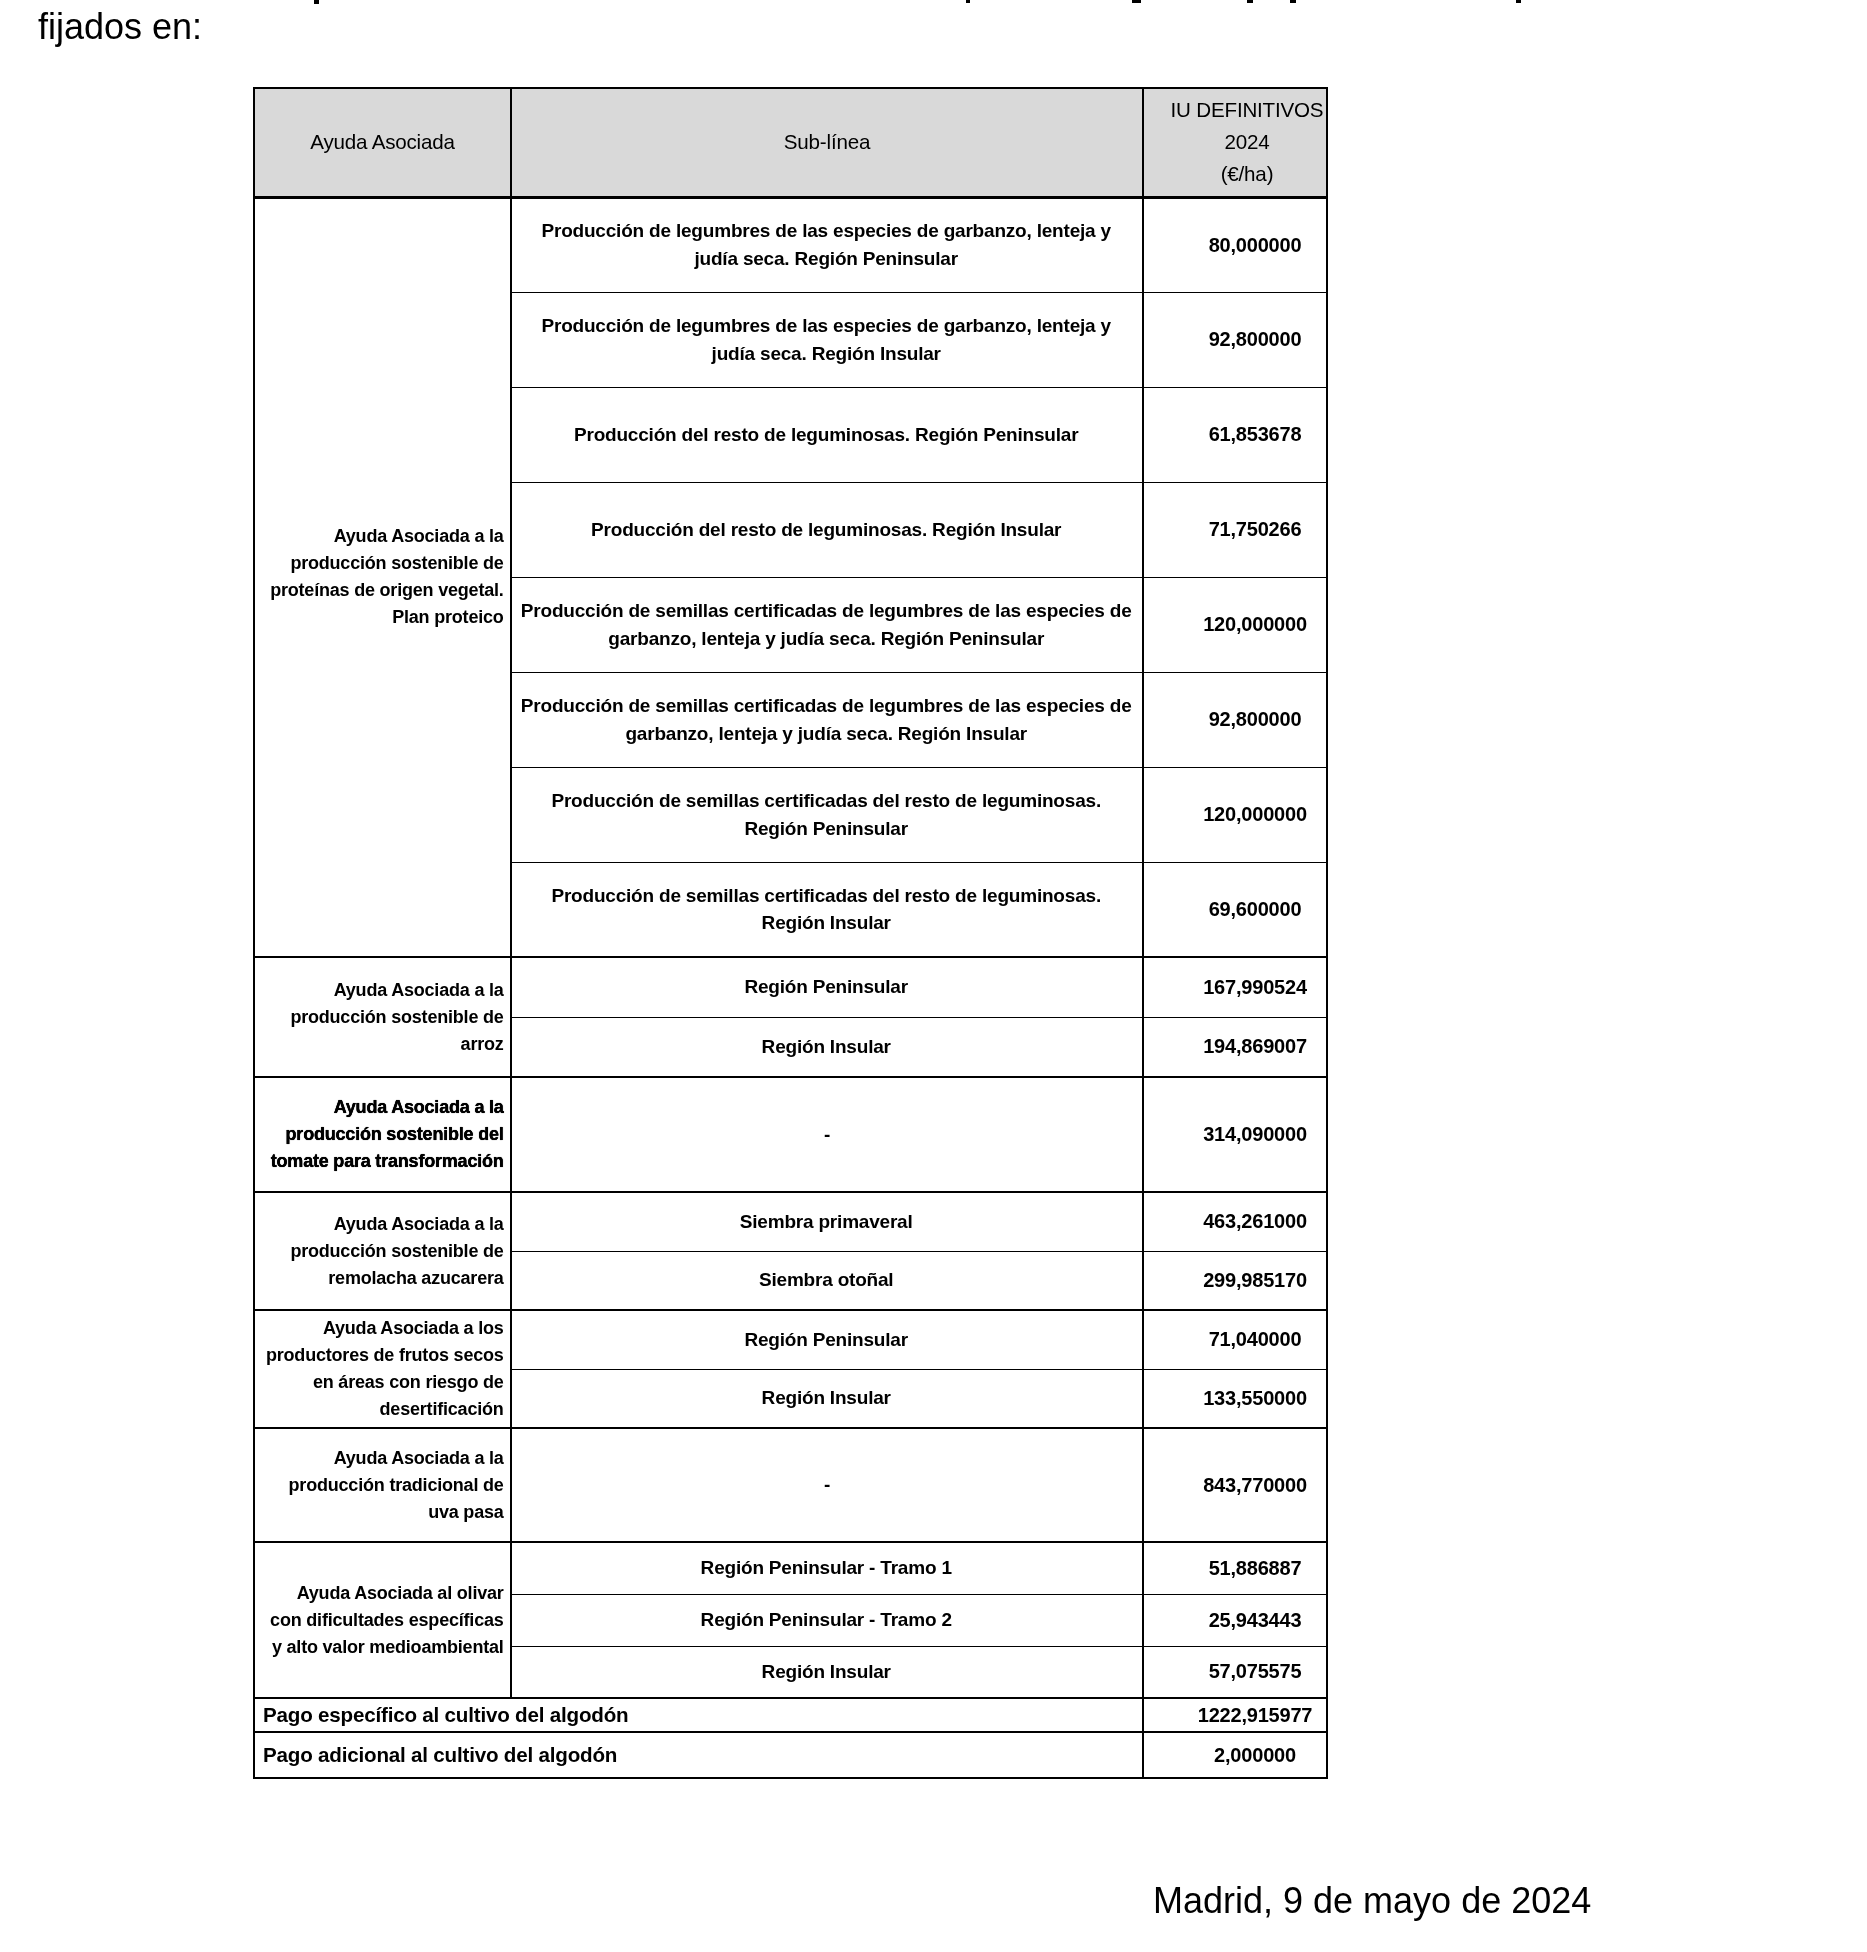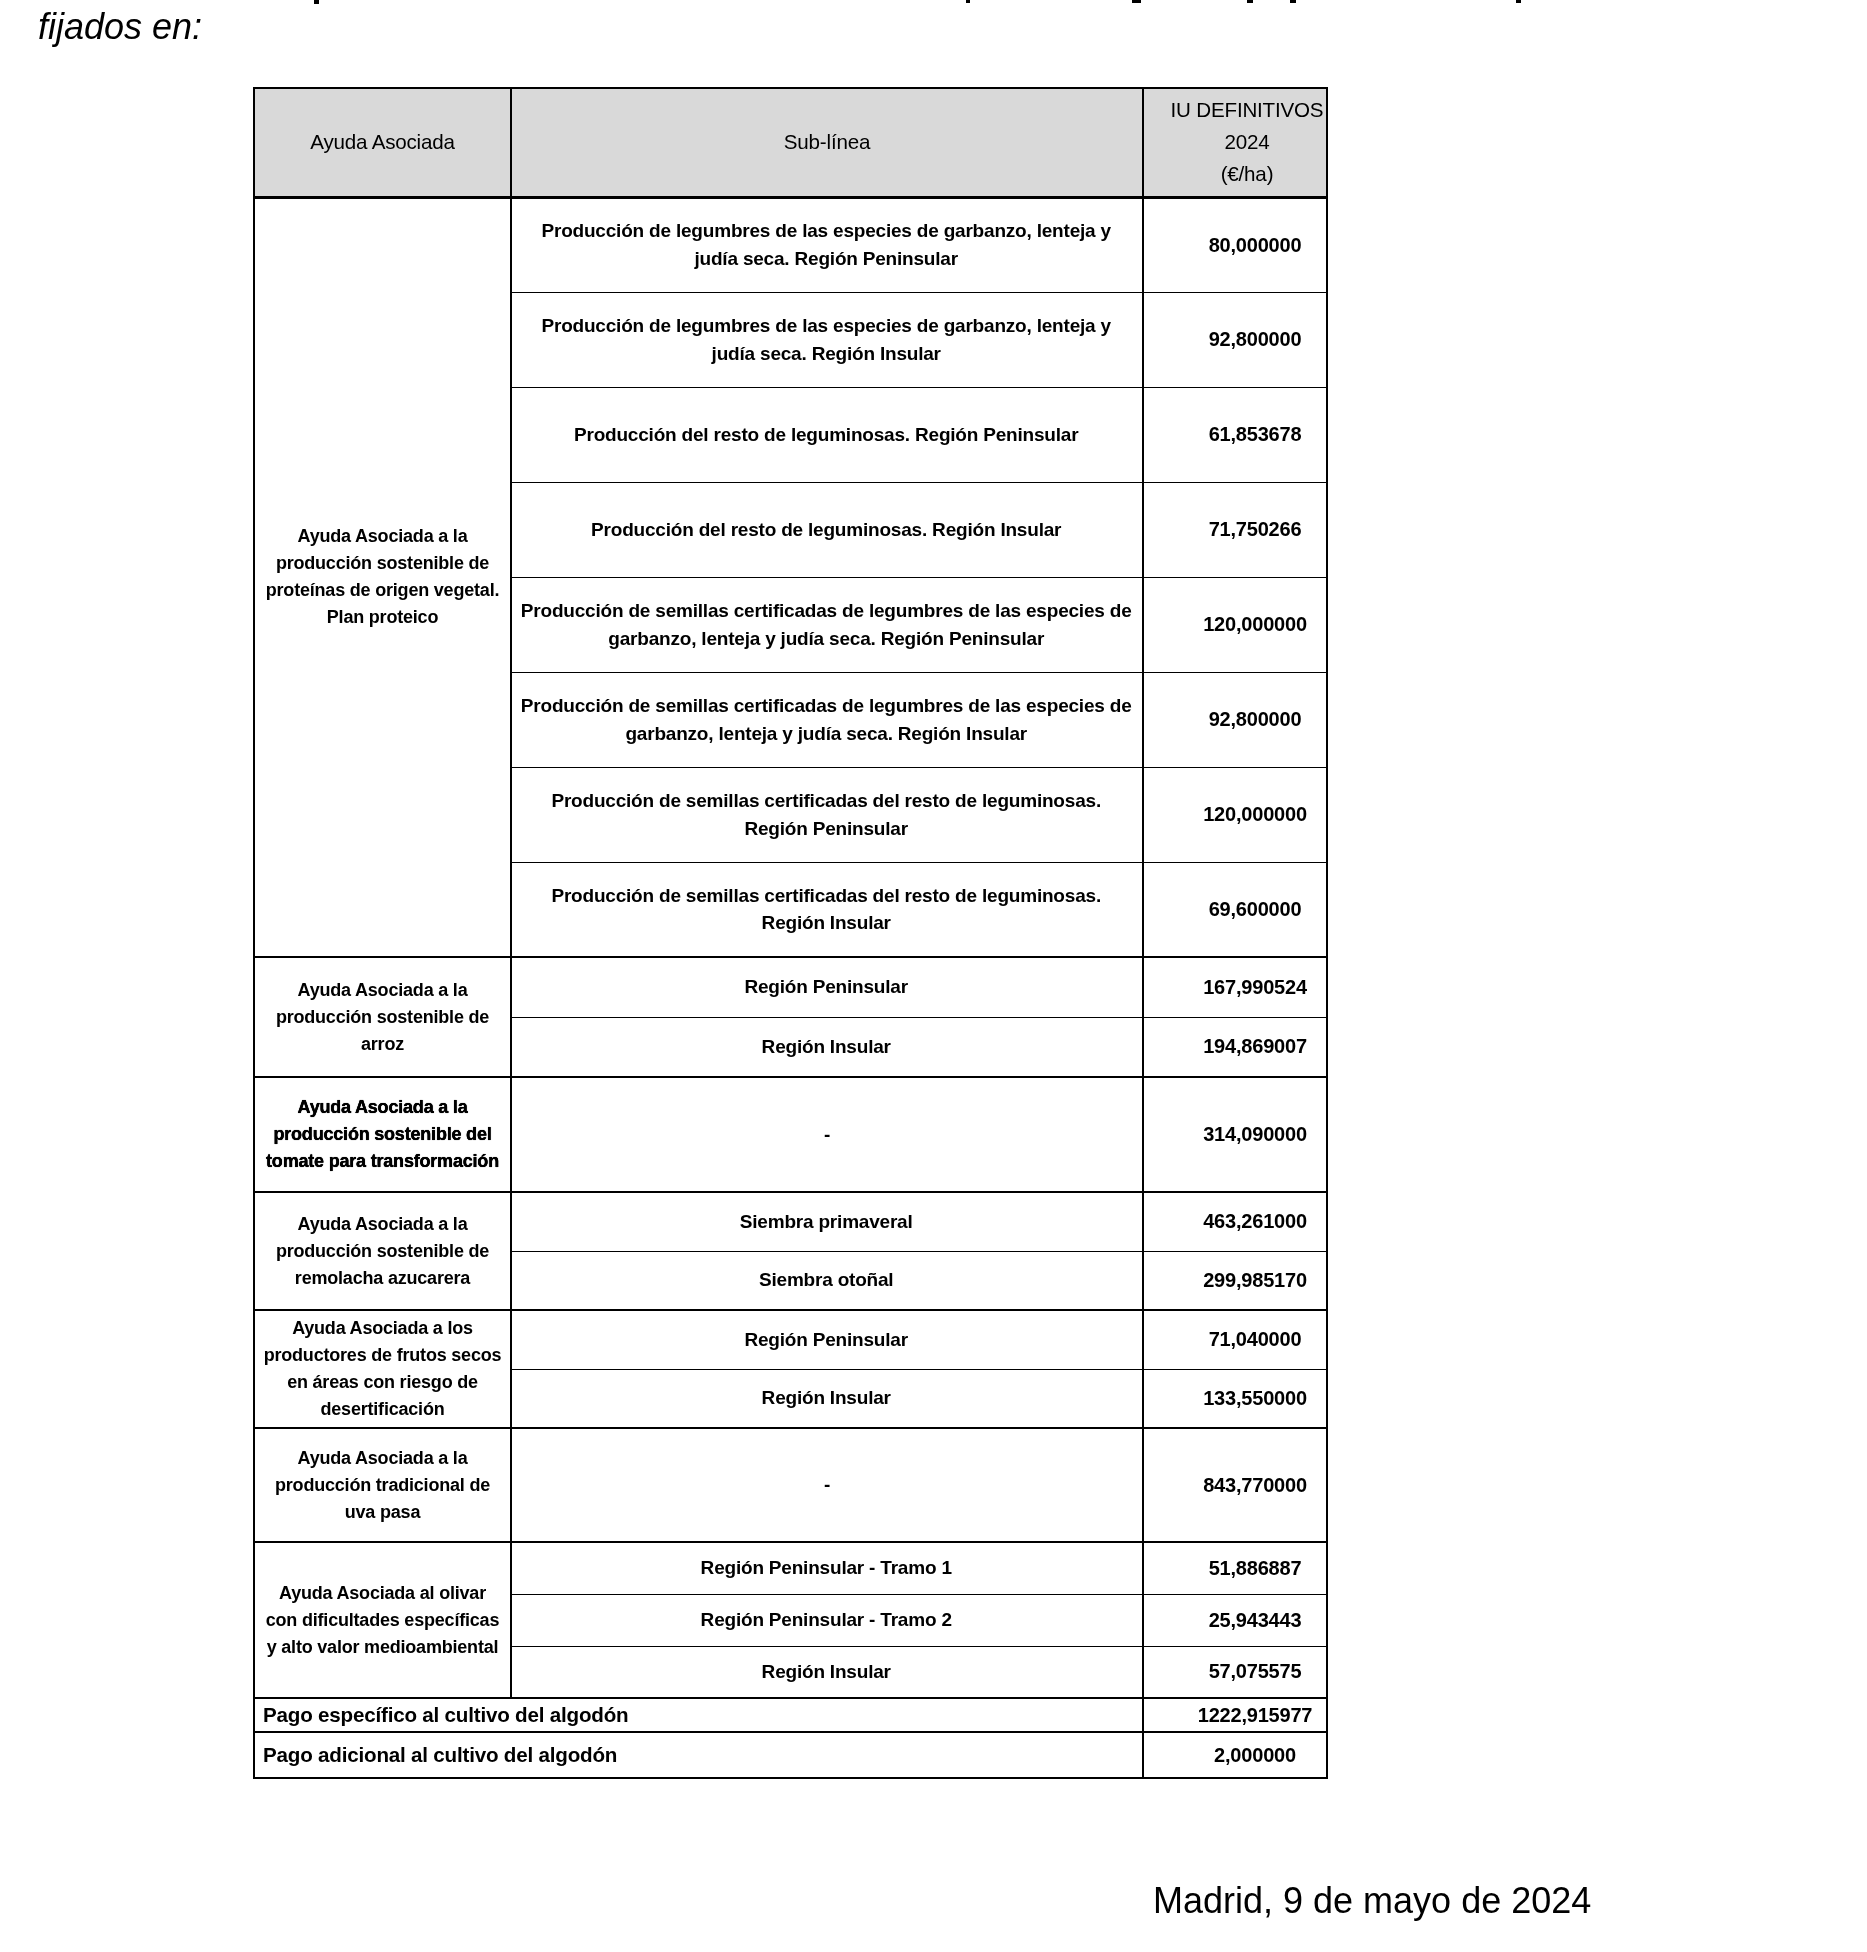--- a/index.html
+++ b/index.html
@@ -6,21 +6,21 @@
   body {
     width: 1868px; height: 1953px;
     position: relative;
     font-family: "Liberation Sans", sans-serif;
     color: #000;
     overflow: hidden;
   }
   .frag { position: absolute; top: 0; background: #000; }
   .intro {
     position: absolute; left: 38px; top: 4.8px;
-    font-size: 36px; line-height: 1.2; color: #000; font-style: italic;
+    font-size: 36px; line-height: 1.2; color: #000;
   }
   .tablewrap { position: absolute; left: 253px; top: 87px; }
   table.ayuda {
     border-collapse: collapse;
     table-layout: fixed;
     width: 1074px;
     border: 2.4px solid #000;
   }
   th, td { border: 2.4px solid #000; padding: 0; box-sizing: border-box; }
   thead th {
@@ -33,21 +33,21 @@
     border-bottom-width: 3.2px;
     letter-spacing: -0.2px;
   }
   .hdr-iu { white-space: pre-line; padding-left: 24px; }
   tbody td { border-top-width: 0.8px; border-bottom-width: 0.8px; padding-left: 40px; }
   tr.gs > td { border-top-width: 2.4px; }
   td.glabel {
     font-weight: 700;
     font-size: 18px;
     line-height: 1.5;
-    text-align: center;
+    text-align: right;
     vertical-align: middle;
     padding: 3.2px 6.4px;
     letter-spacing: -0.2px;
   }
   td.glabel.heavy { text-shadow: 0 0 0.8px #000, 0 0 0.4px #000; }
   td.sub {
     font-weight: 700;
     font-size: 19px;
     line-height: 1.45;
     text-align: center;

